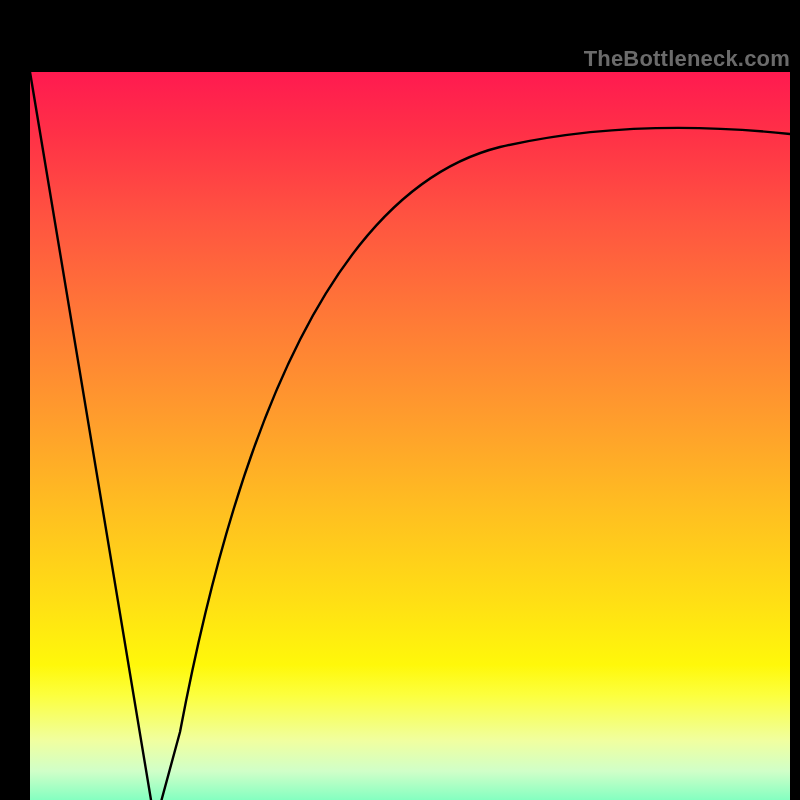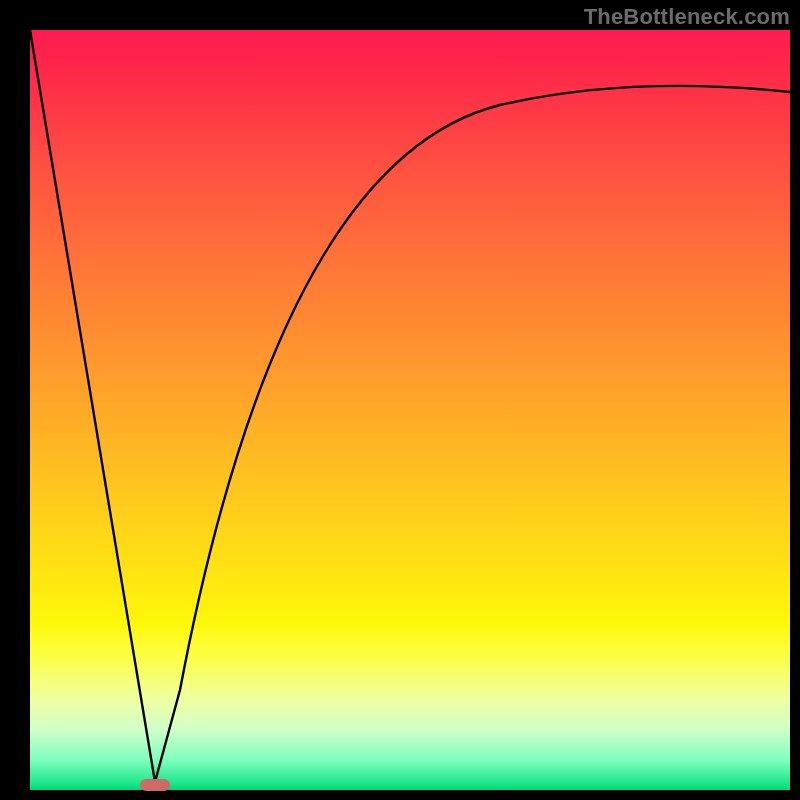--- a/index.html
+++ b/index.html
@@ -9,20 +9,21 @@
     height: 800px;
     overflow: hidden;
     background: #000;
     font-family: Arial, Helvetica, sans-serif;
   }
   .frame {
     position: relative;
     width: 800px;
     height: 592px;
     background: #000;
+    margin-top: 42px;
   }
   .plot-area {
     position: absolute;
     left: 30px;
     top: 30px;
     width: 760px;
     height: 760px;
     background: linear-gradient(
       to bottom,
       #ff1a50 0%,

